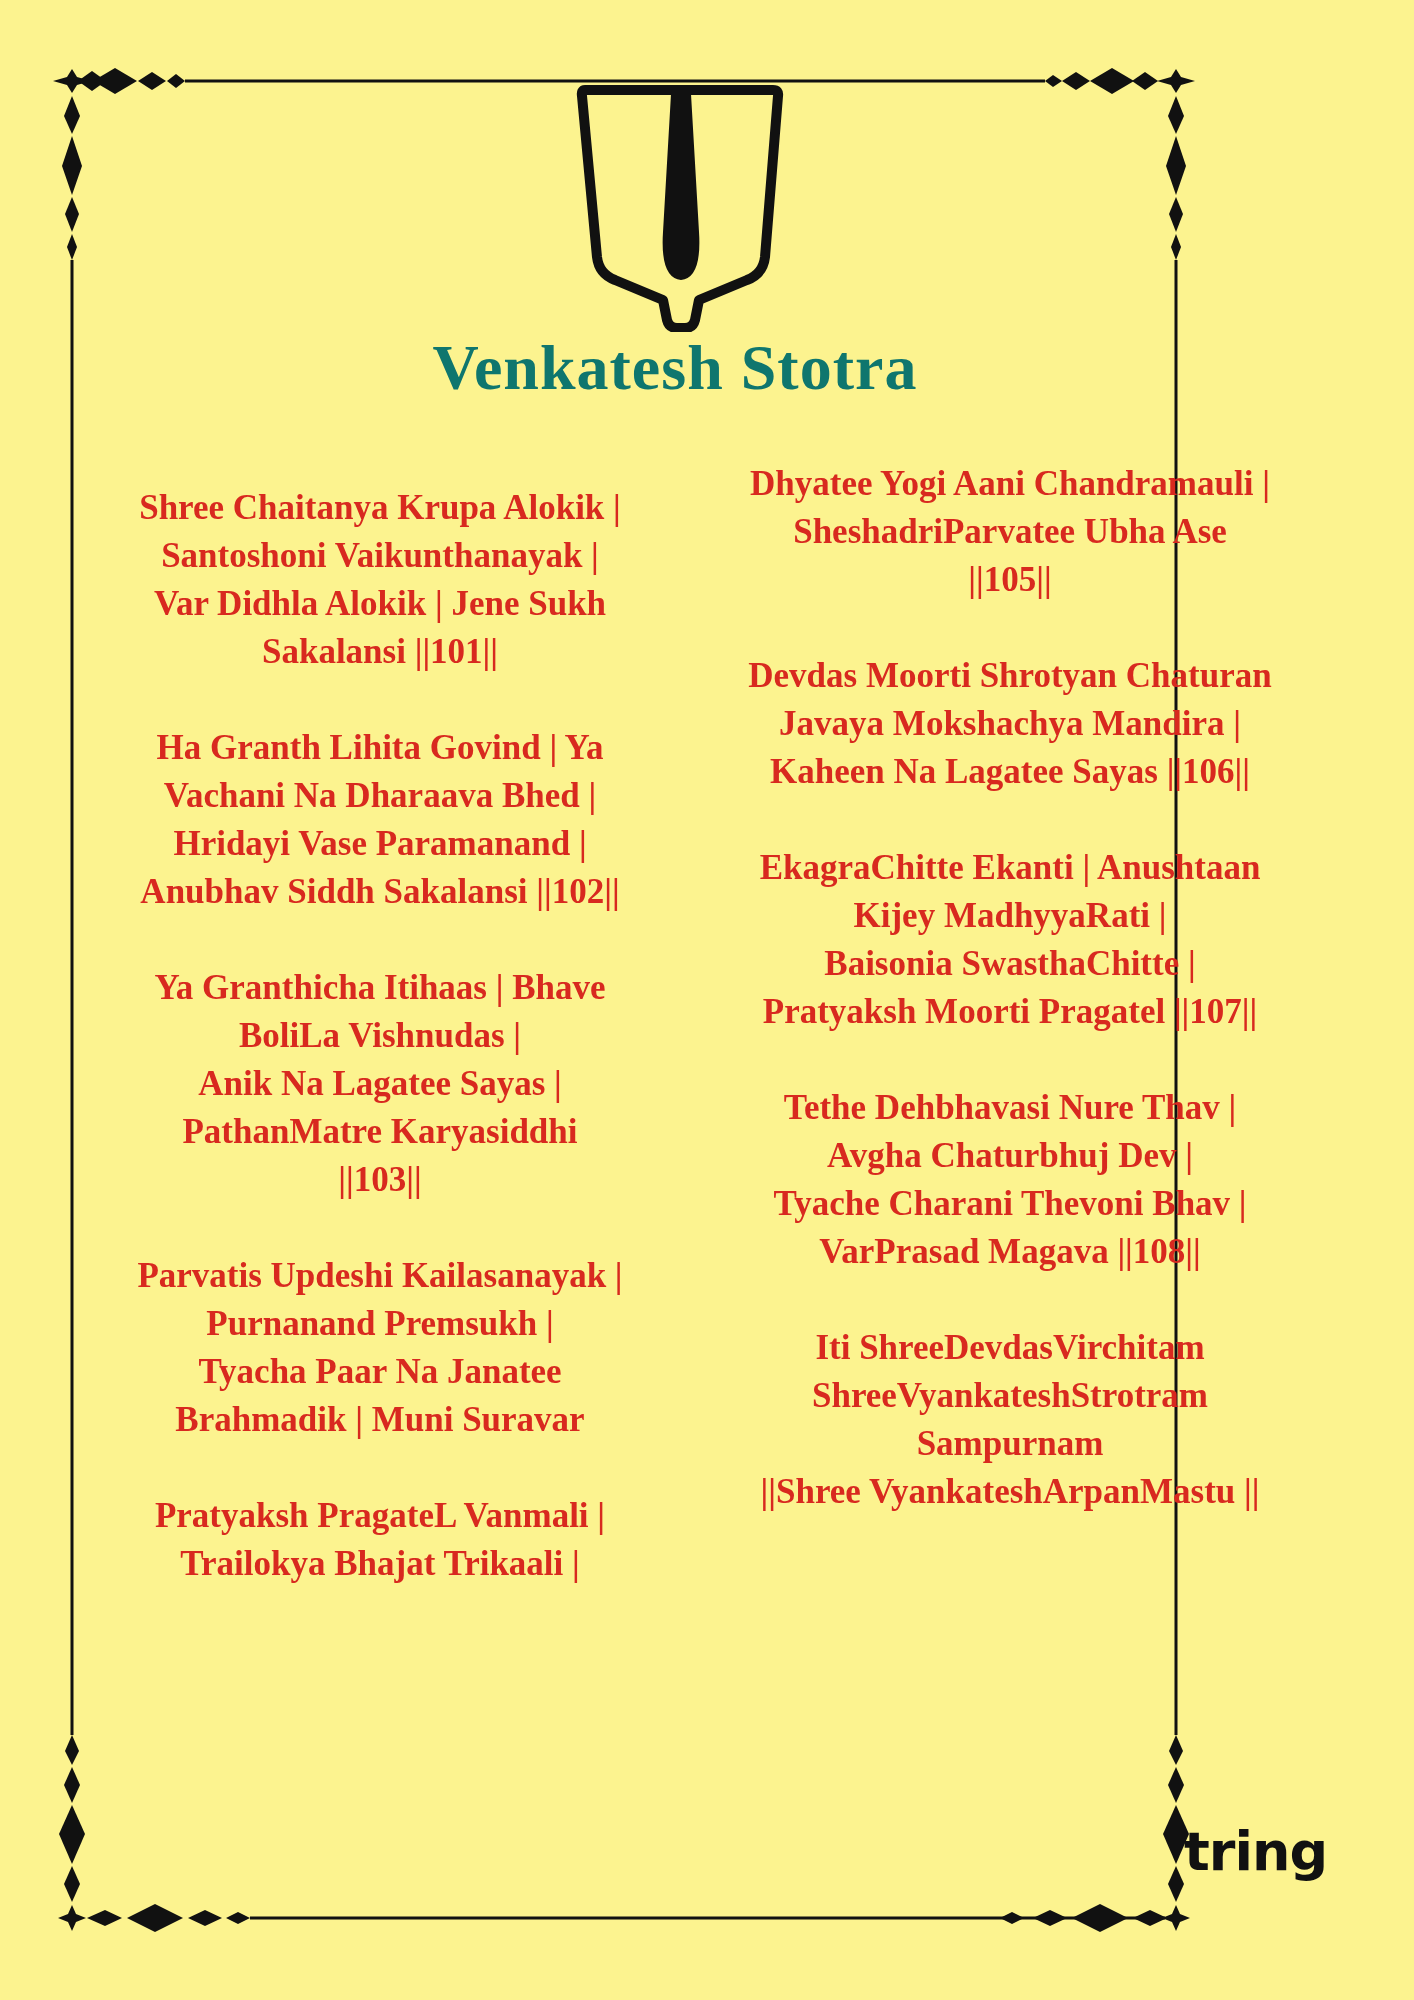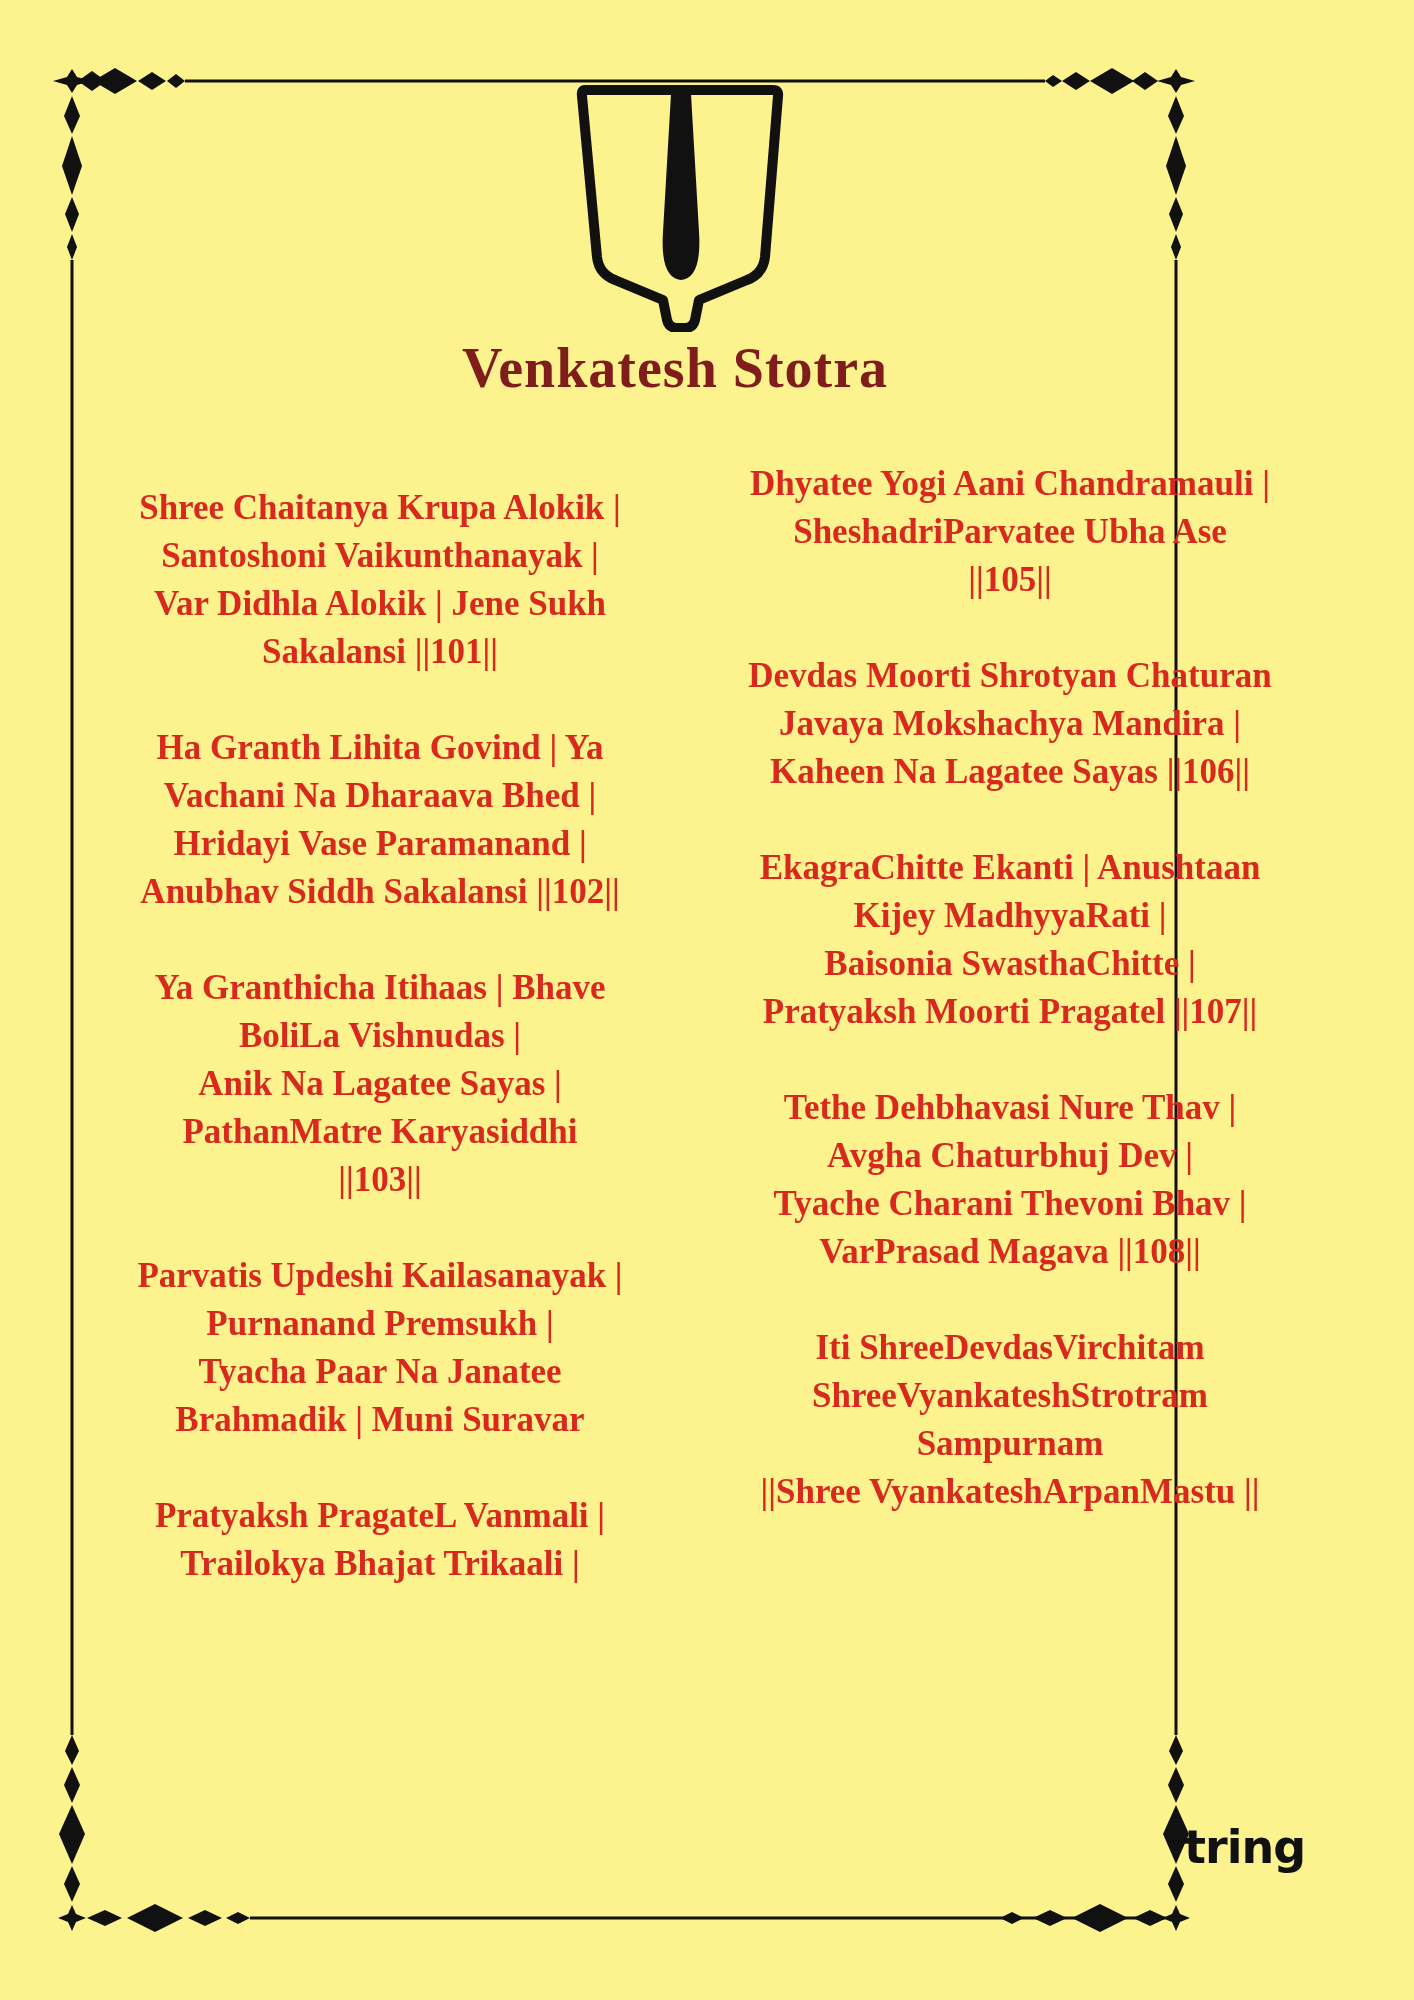--- a/index.html
+++ b/index.html
@@ -27,23 +27,23 @@
       top: 82px;
       width: 210px;
       height: 250px;
     }
     .title {
       position: absolute;
       left: 0;
       top: 318px;
       width: 1350px;
       text-align: center;
-      font-size: 56px;
+      font-size: 64px;
       font-weight: bold;
-      color: #7f1d1d;
+      color: #0f766e;
       letter-spacing: 1px;
       line-height: 100px;
     }
     .col {
       position: absolute;
       top: 440px;
       text-align: center;
       color: #d8291f;
       font-size: 35px;
       font-weight: bold;
@@ -66,21 +66,21 @@
     .line {
       display: block;
       white-space: nowrap;
     }
     .brand {
       position: absolute;
       left: 1184px;
       top: 1820px;
       font-family: "DejaVu Sans", "Liberation Sans", sans-serif;
       font-weight: bold;
-      font-size: 46px;
+      font-size: 54px;
       color: #111111;
       letter-spacing: -1px;
     }
   </style>
 </head>
 <body>
 
 <svg class="frame-svg" viewBox="0 0 1414 2000" xmlns="http://www.w3.org/2000/svg">
   <g fill="#111" stroke="#111">
 

